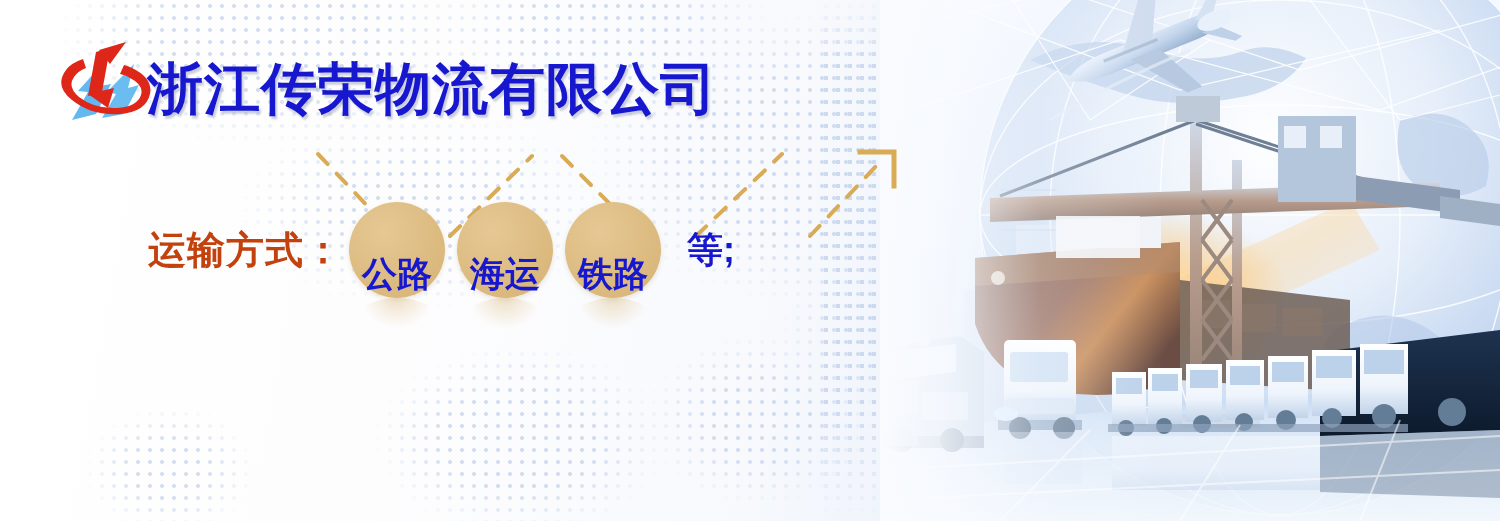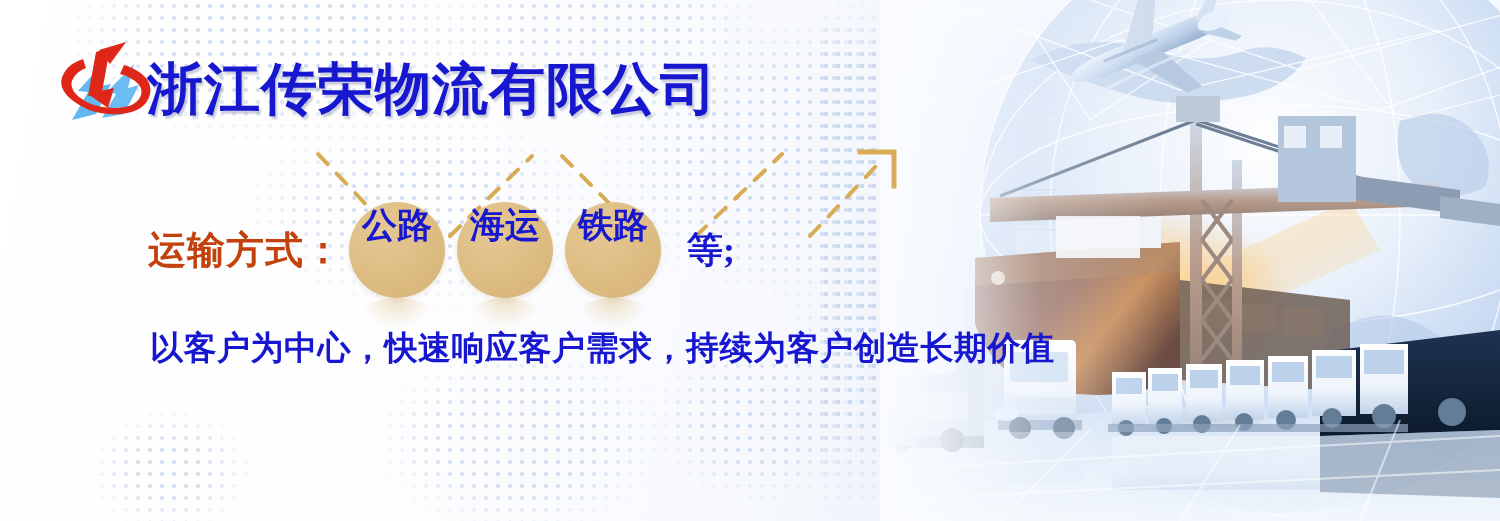--- a/index.html
+++ b/index.html
@@ -6,21 +6,21 @@
     margin: 0;
     padding: 0;
     background: #ffffff;
   }
   #banner {
     position: relative;
     width: 1500px;
     height: 521px;
     overflow: hidden;
     background: #fdfdff;
-    font-family: Liberation Serif, serif;
+    font-family: Liberation Sans, sans-serif;
   }
 
   
   .bg-base {
     position: absolute;
     inset: 0;
     background:
       linear-gradient(100deg,
         #ffffff 0%,
         #fdfdfe 30%,
@@ -127,21 +127,21 @@
     white-space: nowrap;
     letter-spacing: 1px;
     margin-right: 6px;
   }
   .mode-circle {
     position: relative;
     width: 96px; height: 96px;
     border-radius: 50%;
     background: radial-gradient(circle at 36% 30%, #e6c894 0%, #ddbc82 55%, #d4b177 100%);
     display: flex;
-    align-items: flex-start;
+    align-items: flex-end;
     justify-content: center;
     margin-right: 12px;
     box-shadow: 0 2px 5px rgba(150,120,70,.18);
   }
   .mode-circle::after {
     content: "";
     position: absolute;
     left: 14%; top: 100%;
     width: 72%; height: 30px;
     border-radius: 50%;
@@ -445,15 +445,14 @@
     <div class="mode-circle">
       <span class="mode-circle-text">海运</span>
     </div>
     <div class="mode-circle">
       <span class="mode-circle-text">铁路</span>
     </div>
 
     <span class="mode-suffix">等;</span>
   </div>
 
-  <div class="tagline">以客户为中心，快速响应客户需求，持续为客户创造长期价值</div>
 
 </div>
 
 </body></html>

